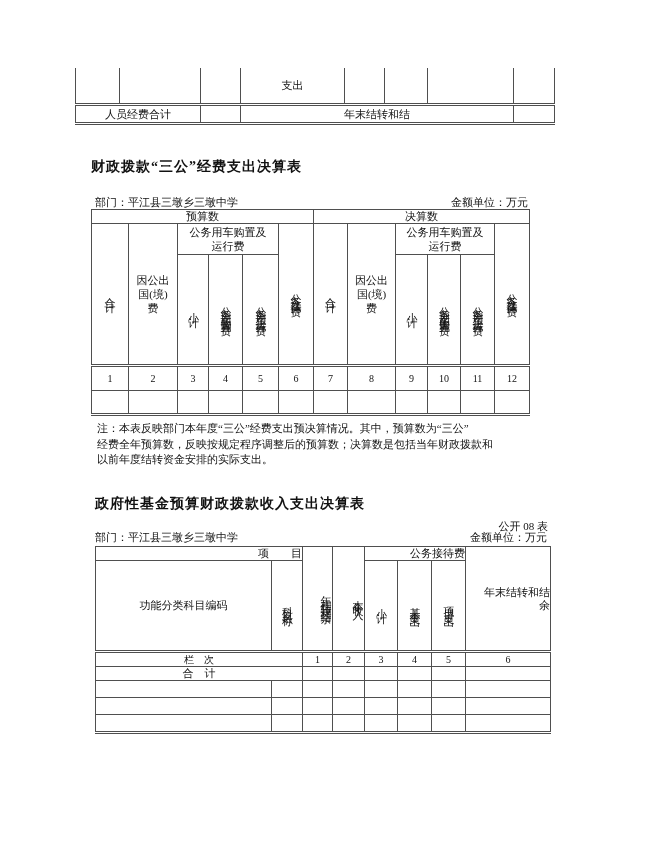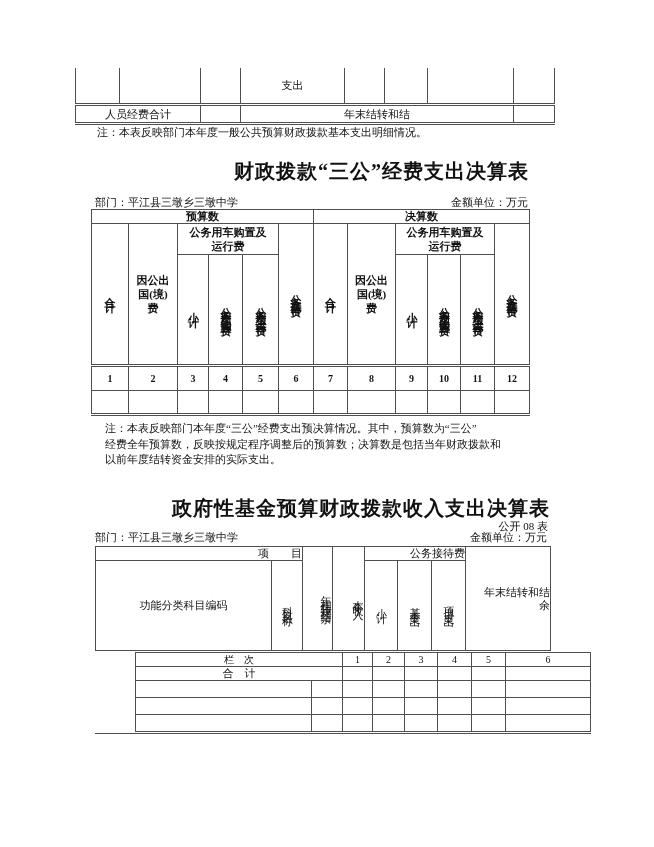--- a/index.html
+++ b/index.html
@@ -26,21 +26,21 @@
   .t2-r1 td { height:13px; }
   .t2-r2 td { height:30px; line-height:14px; }
   .t2-r3 td { height:109px; }
   .t2-num td, .t3-num td { height:23px; font-size:10px; }
   .t2-blank td { height:22px; }
   .t3-r1 td { height:13px;text-align:right; }
   .t3-r2 td { height:89px; }
   .t3-num td { height:13px; }
   .t3-total td { height:13px; }
   .t3-blank td { height:16px; }
-  .title { font-weight:bold; font-size:20px; text-align:right; letter-spacing:1px; }
+  .title { font-weight:bold; font-size:14px; text-align:left; letter-spacing:1px; }
   .code { text-align:right; font-size:11px; line-height:12px; }
   .meta { display:flex; justify-content:space-between; font-size:11px; line-height:13px; }
   .note { font-size:11px; line-height:15.5px; white-space:pre-line; }
 </style>
 </head>
 <body>
 
 <div class="page">
 
   <div class="abs wrap" style="left:75px; top:68px;">
@@ -82,29 +82,28 @@
       <tbody>
           <tr class="t1-body">
         <td colspan="2">人员经费合计</td>
         <td></td>
         <td colspan="4">年末结转和结</td>
         <td></td>
       </tr>
     </tbody>
       </table>
   </div>
-  <div class="abs note" style="left:97px; top:125px; width:470px;">注：本表反映部门本年度一般公共预算财政拨款基本支出明细情况。</div>
 
   <div class="abs title" style="left:91px; top:158px; width:438px;">财政拨款“三公”经费支出决算表</div>
   <div class="abs meta" style="left:95px; top:196px; width:433px;">
     <span>部门：平江县三墩乡三墩中学</span>
     <span>金额单位：万元</span>
   </div>
 
-  <div class="abs wrap" style="left:91px; top:209px;font-weight:bold;">
+  <div class="abs wrap" style="left:91px; top:209px;">
     <table style="width:438px;">
       <colgroup>
         <col style="width:37px">
           <col style="width:49px">
           <col style="width:31px">
           <col style="width:34px">
         <col style="width:36px">
           <col style="width:35px">
           <col style="width:34px">
           <col style="width:48px">
@@ -184,21 +183,21 @@
         <td></td>
             <td></td>
         <td></td>
             <td></td>
         <td></td>
             <td></td>
       </tr>
     </tbody>
       </table>
   </div>
-  <div class="abs note" style="left:97px; top:421px; width:470px;margin-left:8px;">注：本表反映部门本年度“三公”经费支出预决算情况。其中，预算数为“三公”
+  <div class="abs note" style="left:97px; top:421px; width:470px;">注：本表反映部门本年度“三公”经费支出预决算情况。其中，预算数为“三公”
 经费全年预算数，反映按规定程序调整后的预算数；决算数是包括当年财政拨款和
 以前年度结转资金安排的实际支出。</div>
 
   <div class="abs title" style="left:95px; top:495px; width:455px;">政府性基金预算财政拨款收入支出决算表</div>
   <div class="abs code" style="left:95px; top:520px; width:453px;">公开 08 表</div>
   <div class="abs meta" style="left:95px; top:531px; width:452px;">
     <span>部门：平江县三墩乡三墩中学</span>
     <span>金额单位：万元</span>
   </div>
 
@@ -225,21 +224,21 @@
       </tr>
       <tr class="t3-r2">
         <td>功能分类科目编码</td>
         <td><span class="v">科目名称</span></td>
         <td><span class="v v2">小计</span></td>
         <td><span class="v">基本支出</span></td>
         <td><span class="v">项目支出</span></td>
       </tr>
     </tbody>
       </table>
-    <table class="bodytbl" style="width:455px;margin-left:40px;">
+    <table class="bodytbl" style="width:455px;">
       <colgroup>
         <col style="width:176px">
           <col style="width:31px">
           <col style="width:30px">
           <col style="width:32px">
         <col style="width:33px">
           <col style="width:34px">
           <col style="width:34px">
           <col style="width:85px">
       </colgroup>

